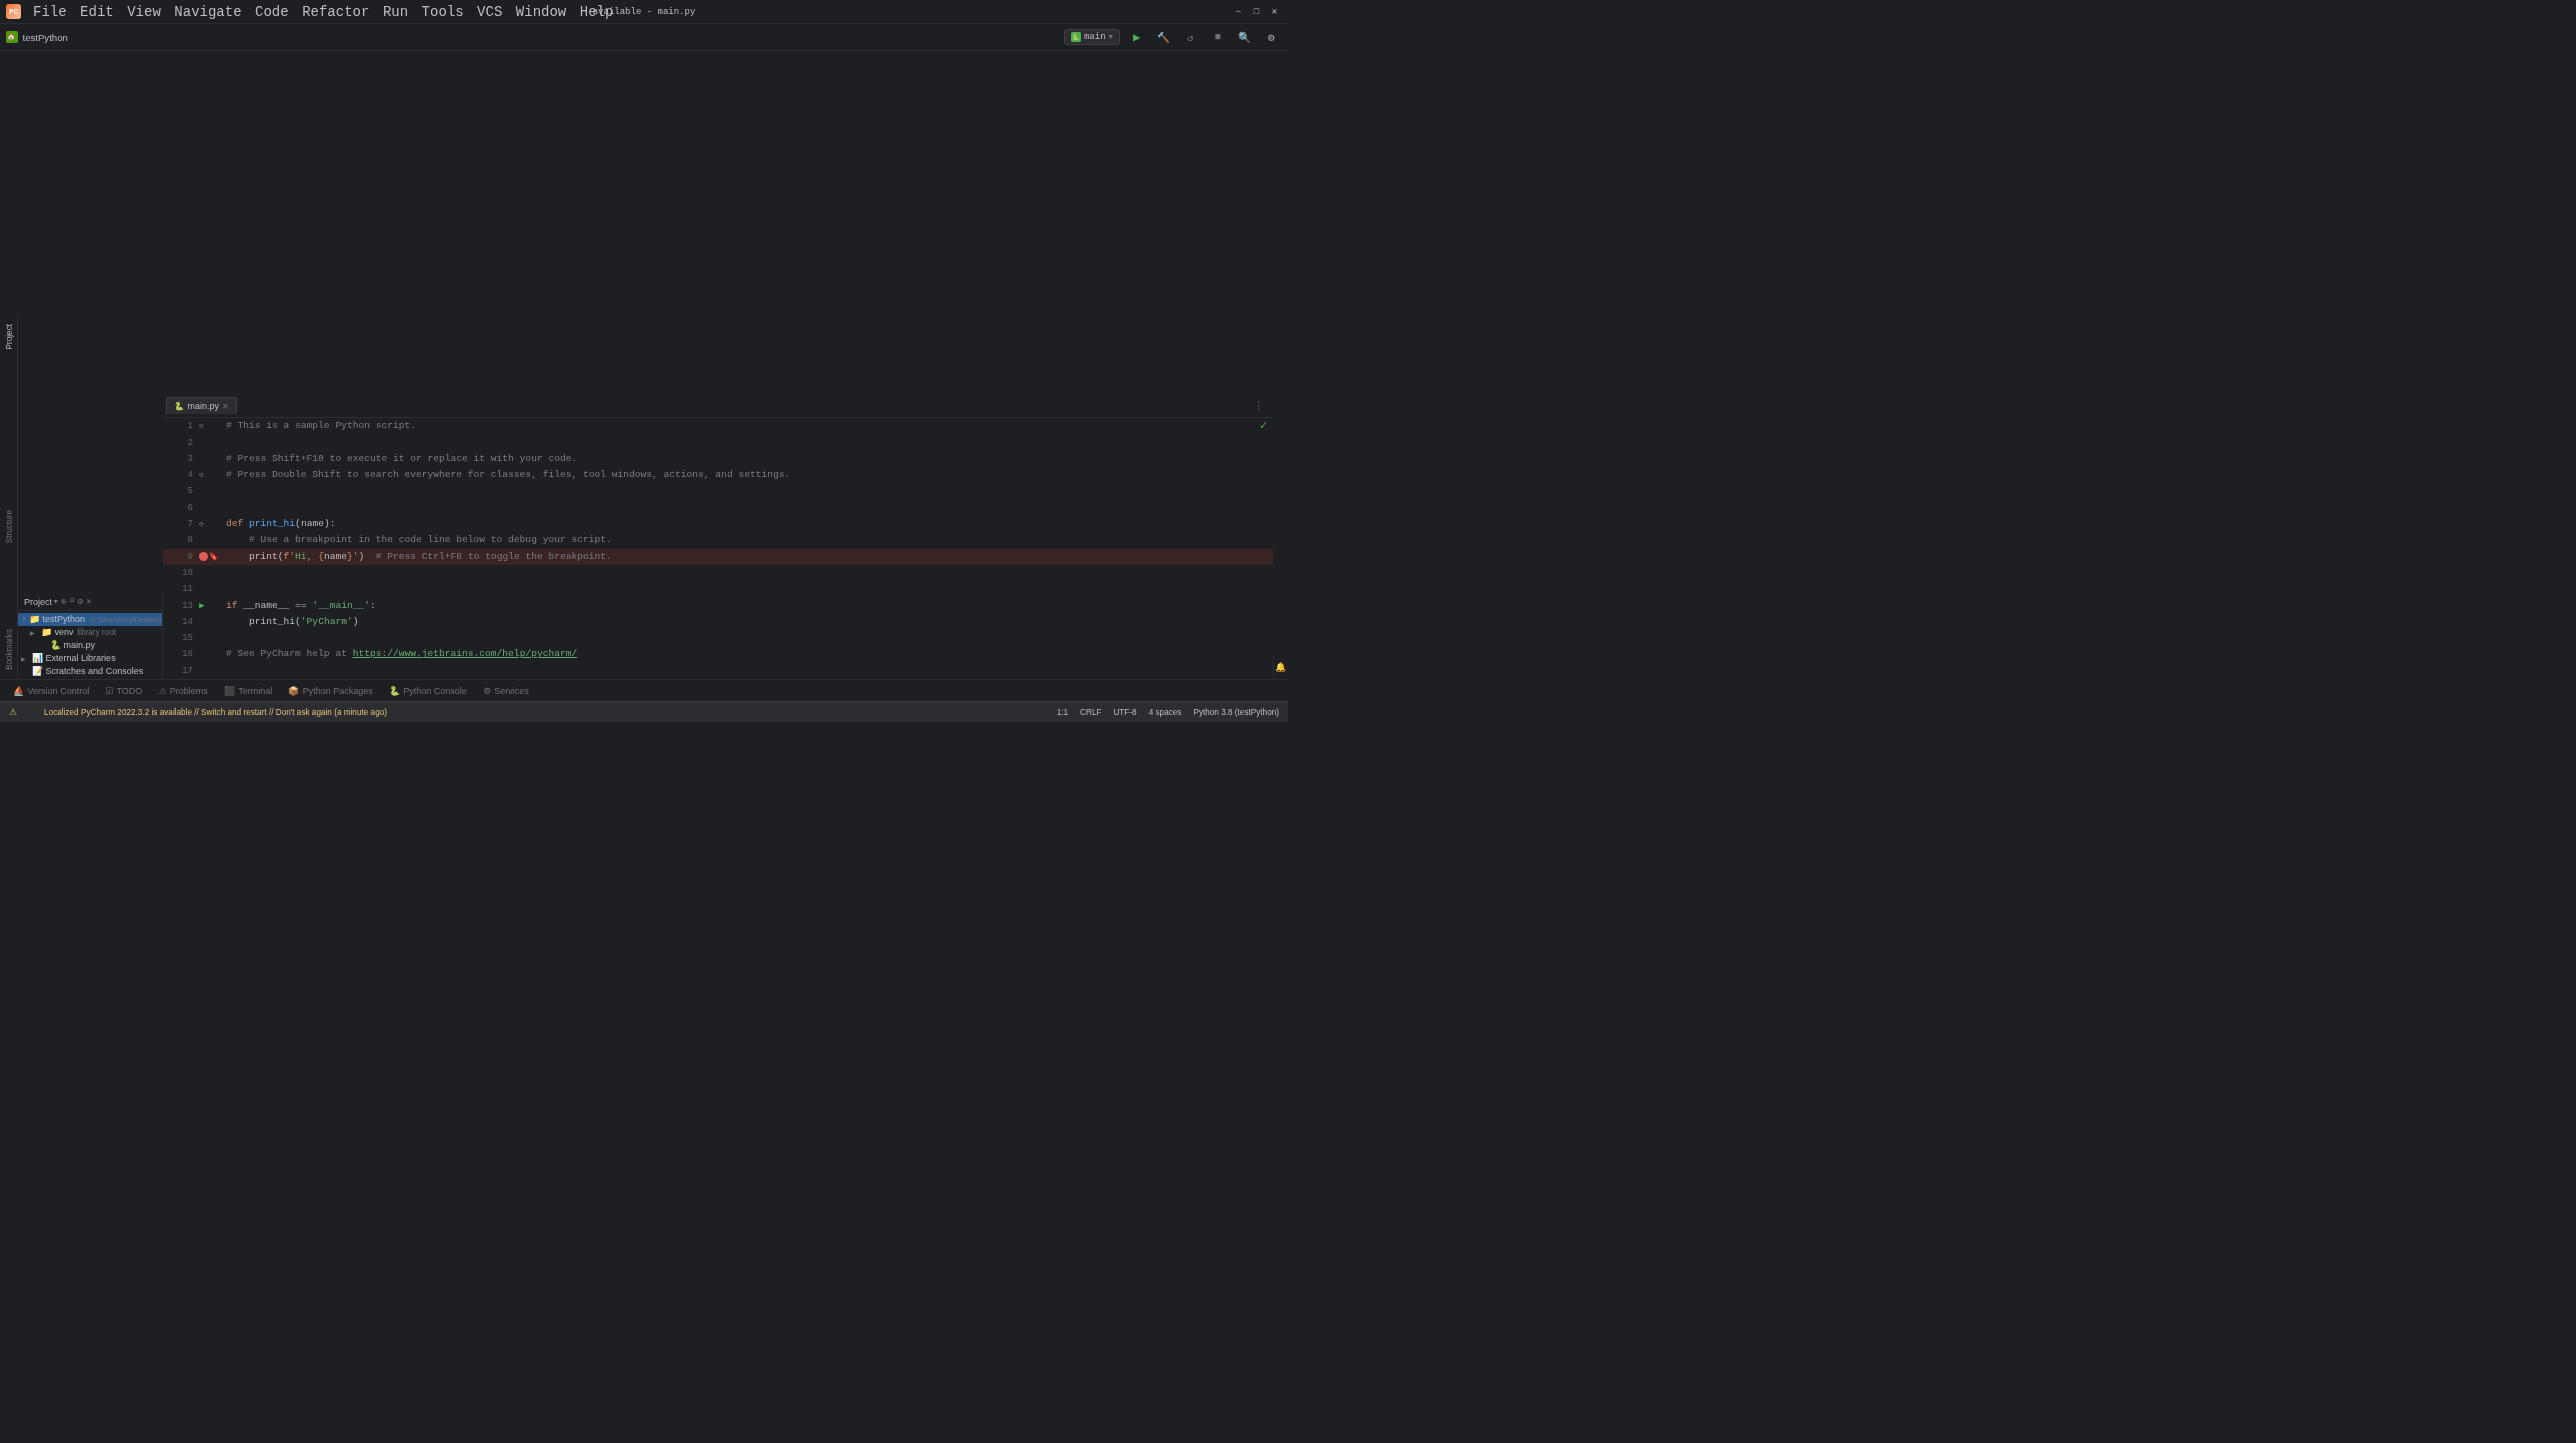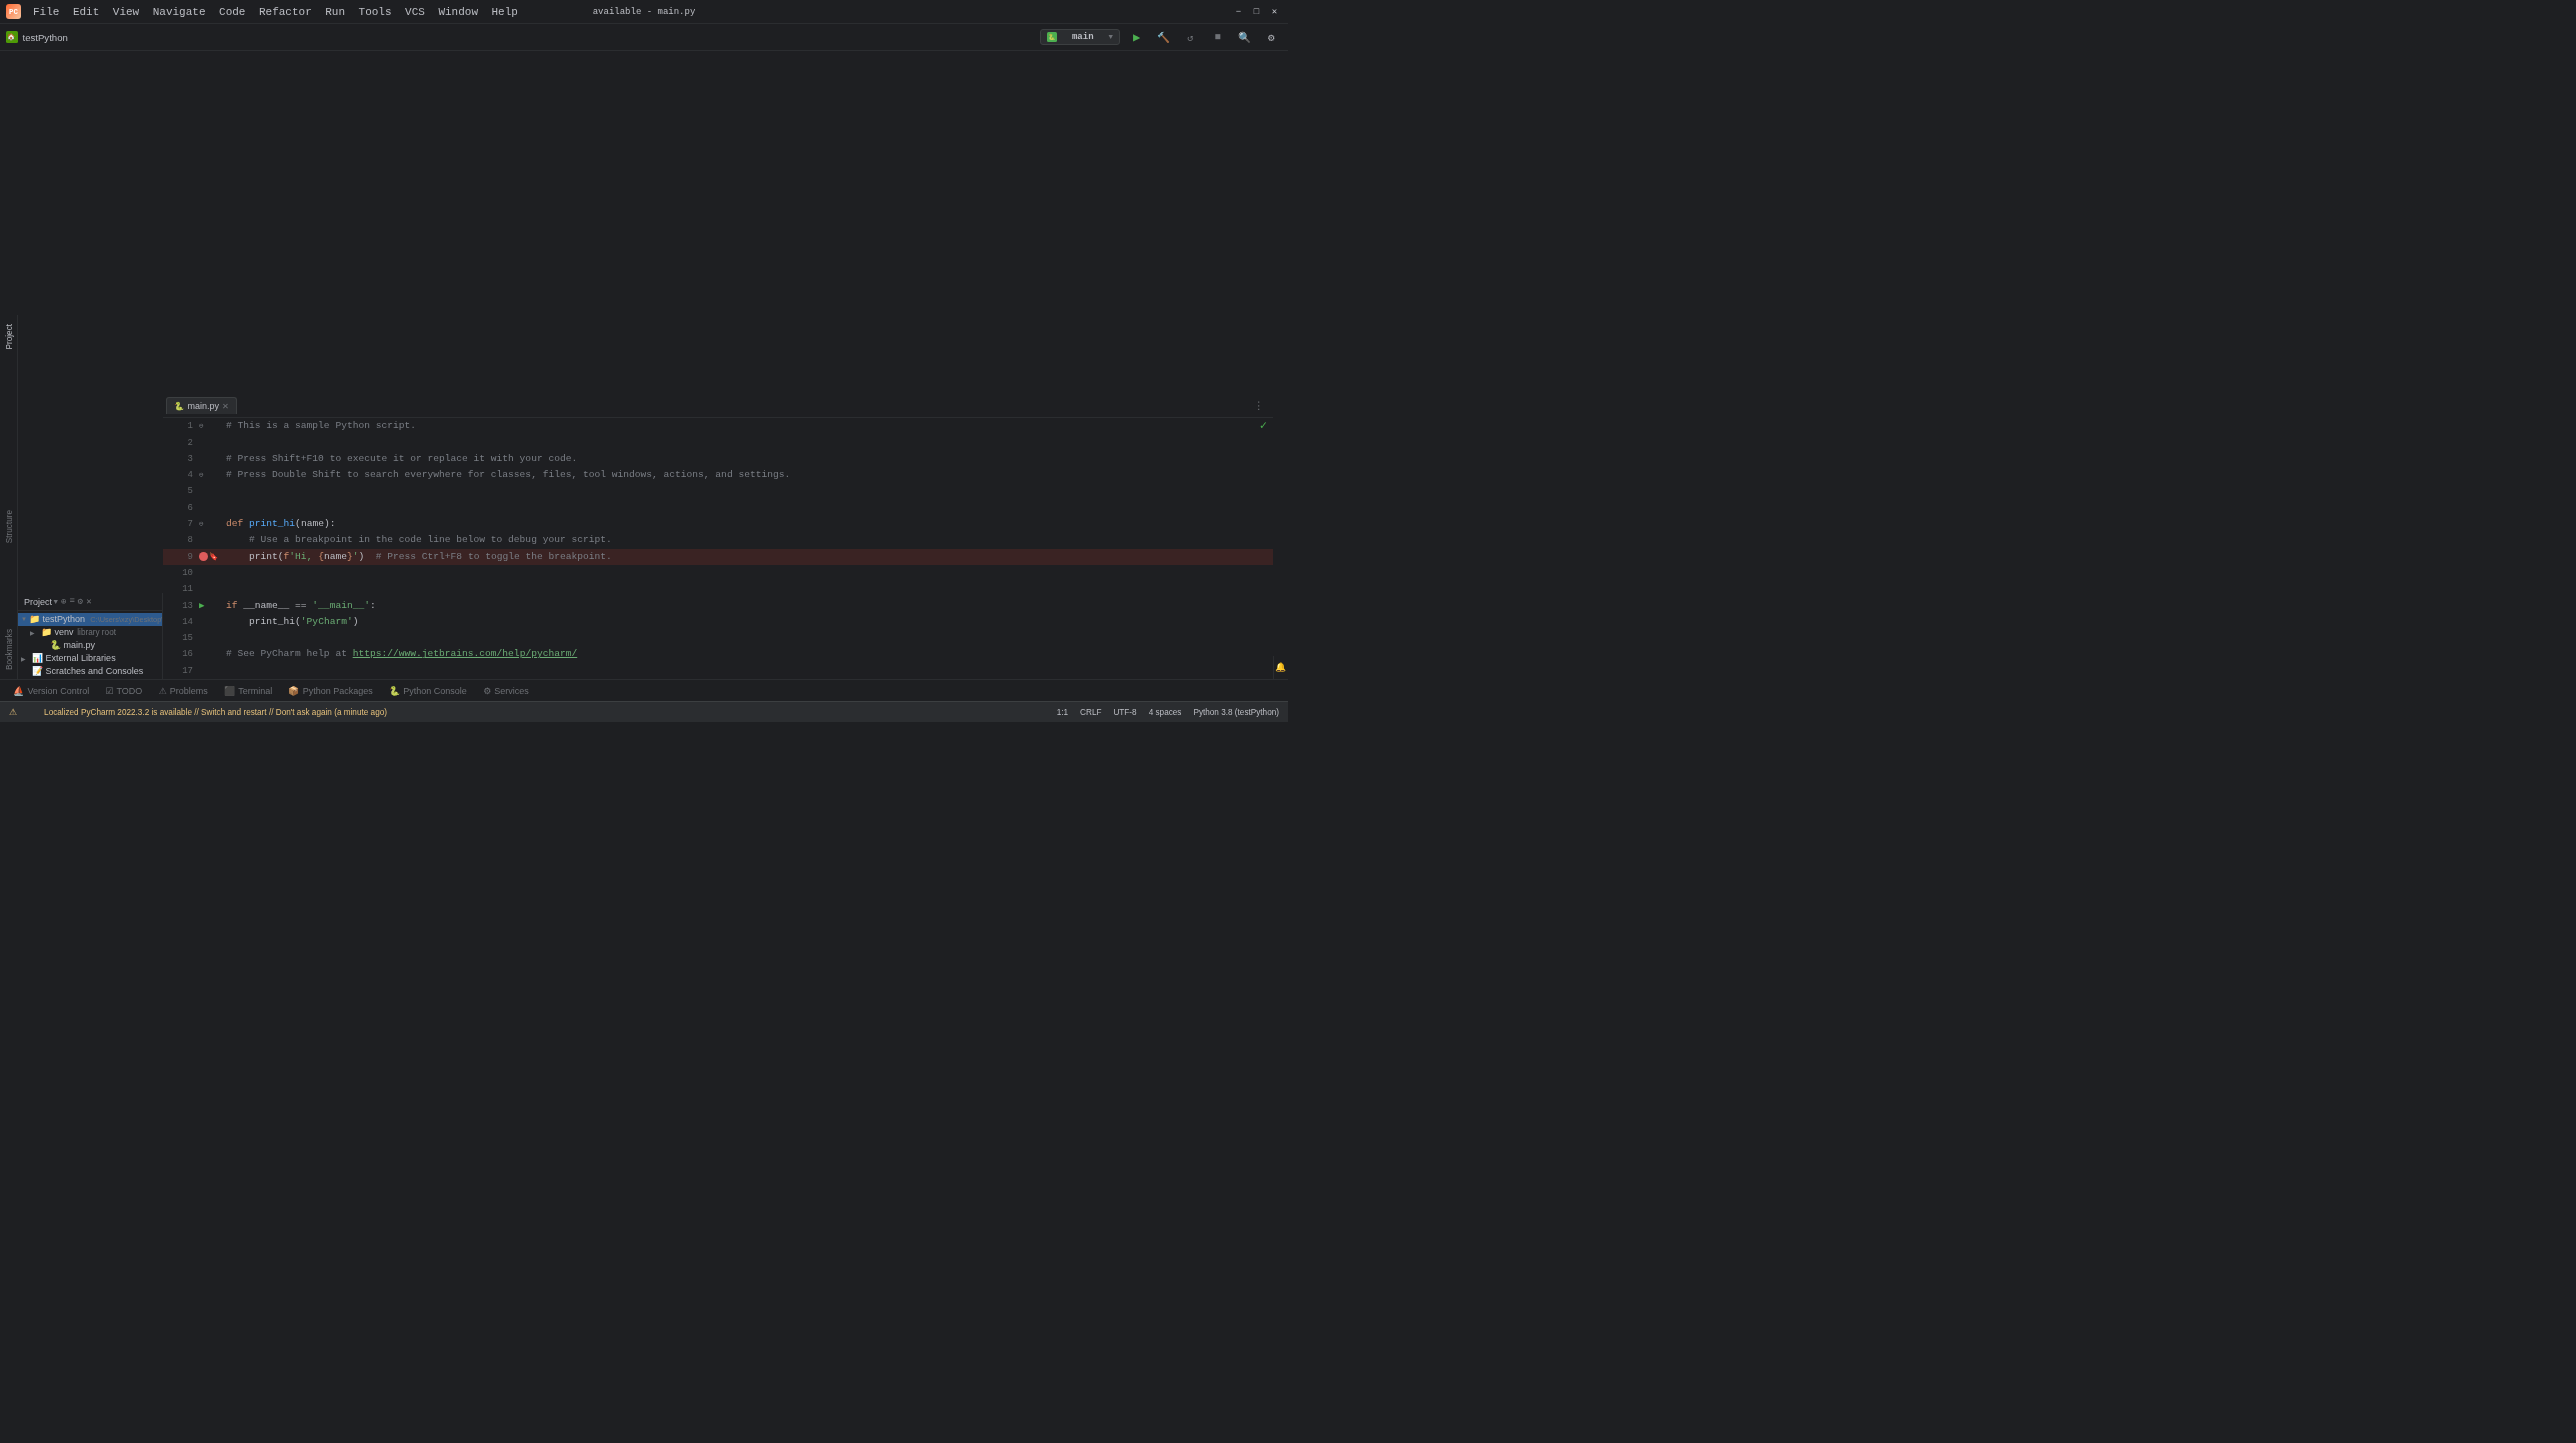--- a/index.html
+++ b/index.html
@@ -38,21 +38,21 @@
       color: white;
     }
     .title-bar-menus {
       display: flex;
       gap: 1.5px;
       flex: 1;
     }
     .menu-item {
       padding: 1.5px 6px;
       color: #bcbec4;
-      font-size: 11px;
+      font-size: 14px;
       cursor: pointer;
       border-radius: 2.2px;
     }
     .title-center {
       position: absolute;
       left: 50%;
       transform: translateX(-50%);
       font-size: 9px;
       color: #bcbec4;
     }
@@ -117,29 +117,28 @@
       align-items: center;
       justify-content: center;
       cursor: pointer;
       border-radius: 3px;
       color: #bcbec4;
       font-size: 10.4px;
     }
     .run-config-dropdown {
       display: flex;
       align-items: center;
-      gap: 15px;
+      gap: 3px;
       background: #2b2d30;
       border: 0.7px solid #3c3f41;
       border-radius: 3px;
       padding: 2.2px 6px;
       cursor: pointer;
       color: #bcbec4;
       font-size: 9px;
-      font-weight: bold;
     }
     .run-config-icon {
       width: 10.4px;
       height: 10.4px;
       background: #4CAF50;
       border-radius: 50%;
       display: flex;
       align-items: center;
       justify-content: center;
     }

